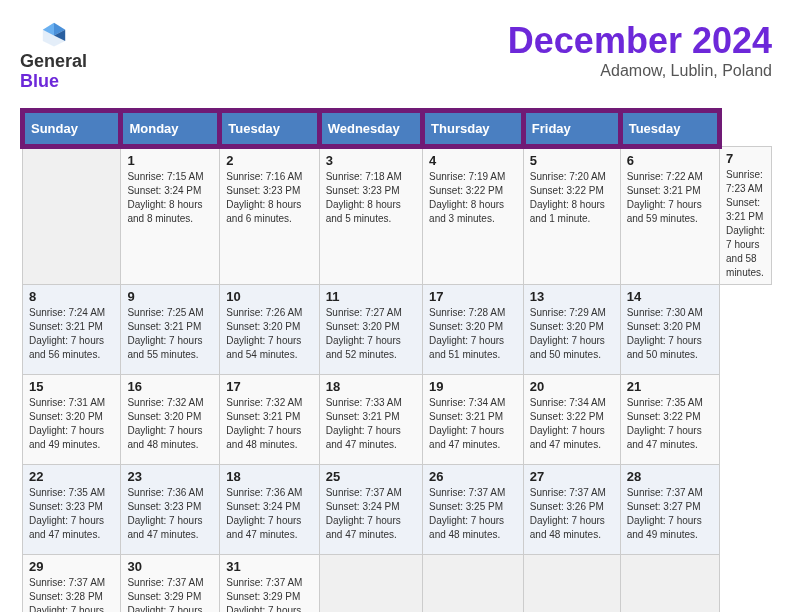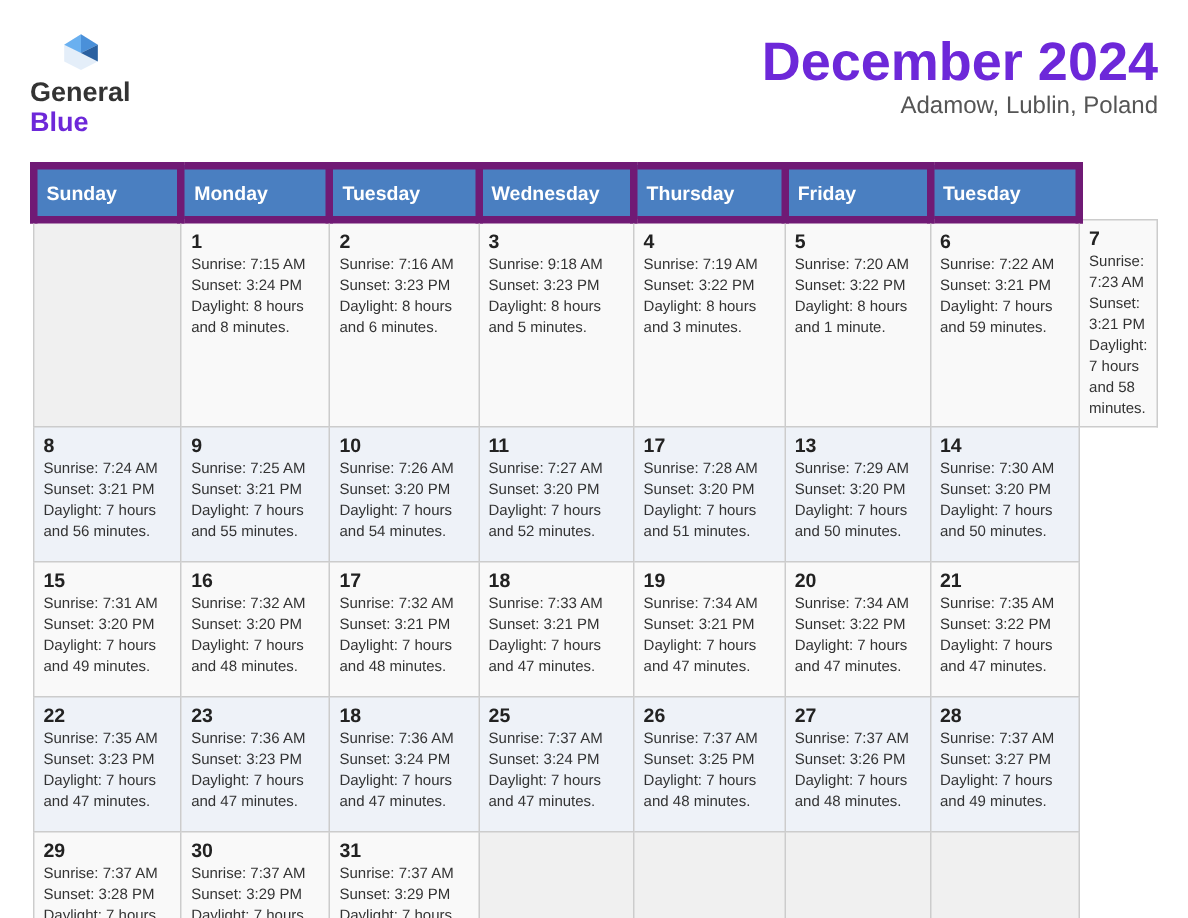--- a/index.html
+++ b/index.html
@@ -136,21 +136,21 @@
         </td>
         <td>
           <span class="day-num">2</span>
           <div class="day-info">Sunrise: 7:16 AM
 Sunset: 3:23 PM
 Daylight: 8 hours
 and 6 minutes.</div>
         </td>
         <td>
           <span class="day-num">3</span>
-          <div class="day-info">Sunrise: 9:18 AM
+          <div class="day-info">Sunrise: 7:18 AM
 Sunset: 3:23 PM
 Daylight: 8 hours
 and 5 minutes.</div>
         </td>
         <td>
           <span class="day-num">4</span>
           <div class="day-info">Sunrise: 7:19 AM
 Sunset: 3:22 PM
 Daylight: 8 hours
 and 3 minutes.</div>

